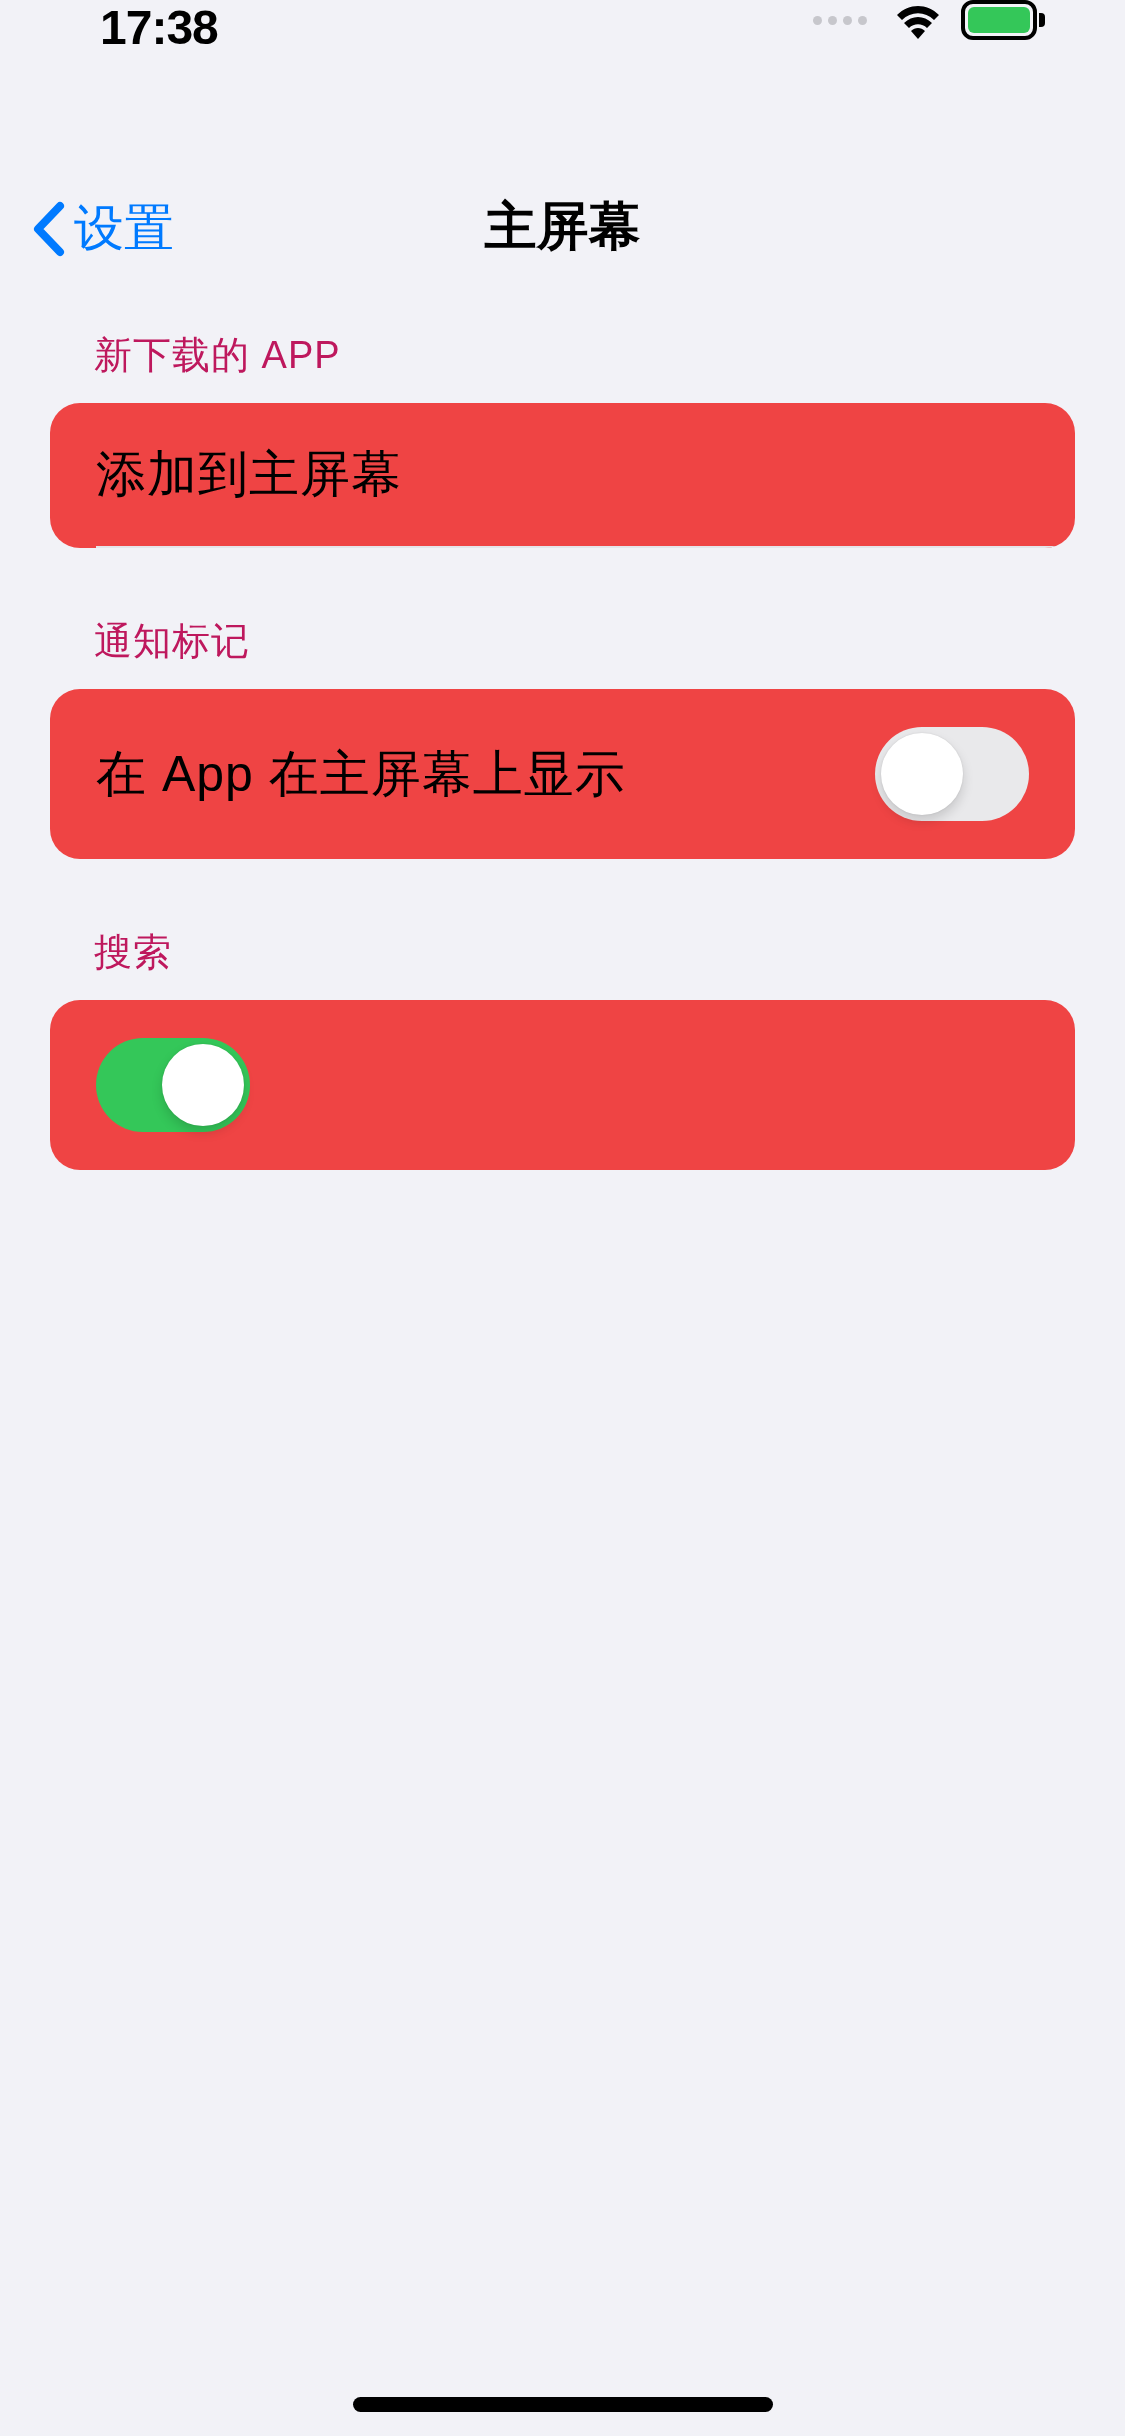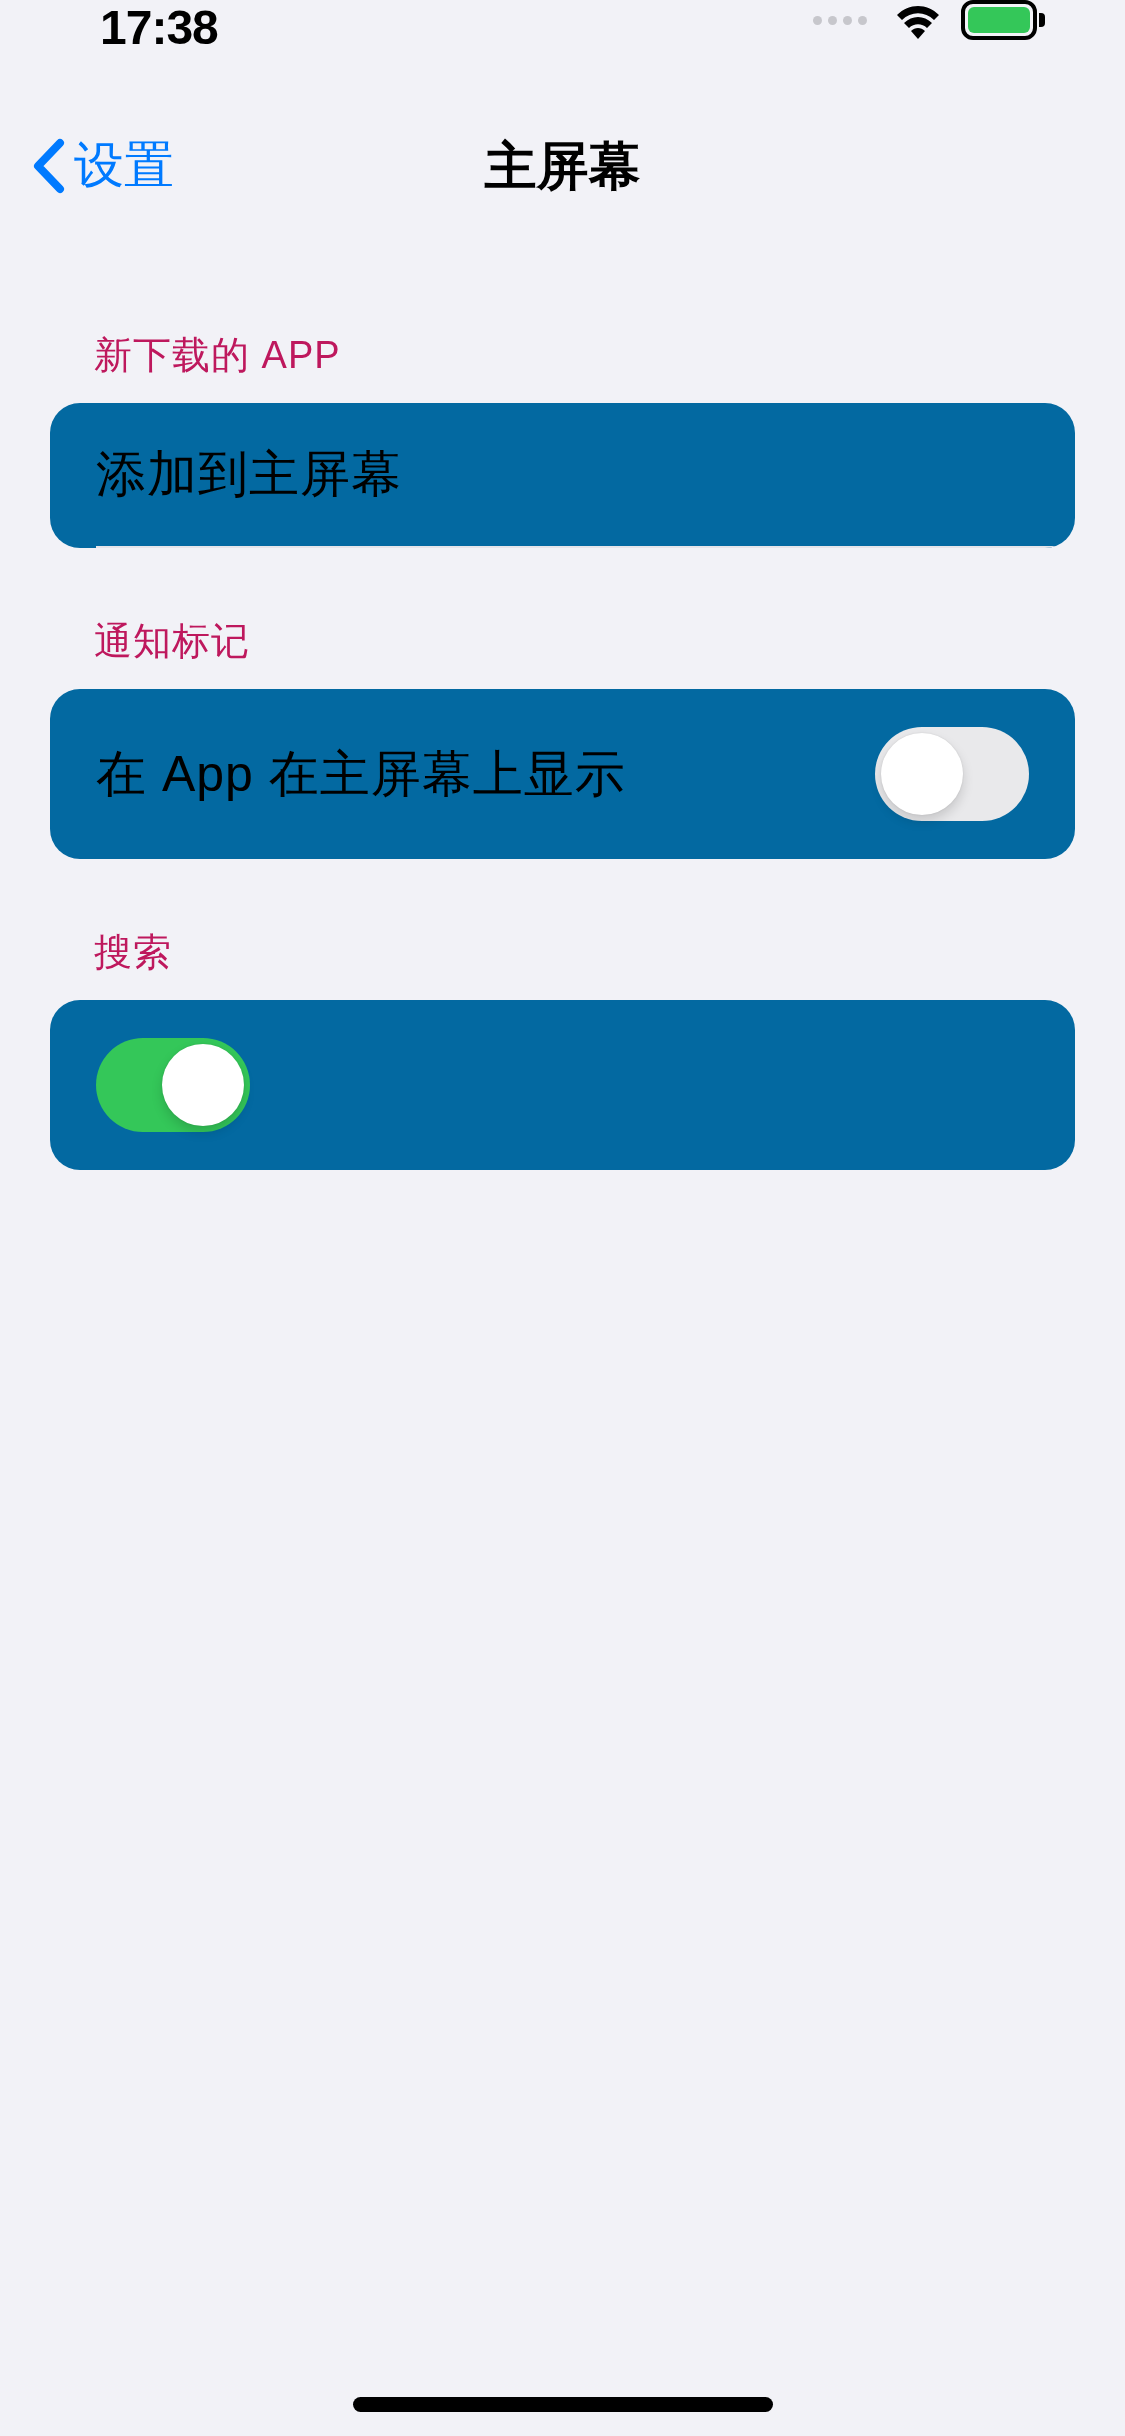--- a/index.html
+++ b/index.html
@@ -65,21 +65,21 @@
       top: 50%;
       transform: translateY(-50%);
       width: 6px;
       height: 14px;
       background: #000;
       border-radius: 0 4px 4px 0;
     }
     .nav-bar {
       height: 130px;
       display: flex;
-      align-items: flex-start;
+      align-items: flex-end;
       padding: 0 30px;
       position: relative;
     }
     .back-btn {
       display: flex;
       align-items: center;
       gap: 8px;
       color: #007AFF;
       font-size: 50px;
     }
@@ -93,21 +93,21 @@
       color: #000;
     }
     .section-header {
       padding: 68px 50px 22px 94px;
       color: #be185d;
       font-size: 38px;
       letter-spacing: 1px;
     }
     .group {
       margin: 0 50px;
-      background: #0369a1;
+      background: #ef4444;
       border-radius: 30px;
       overflow: hidden;
     }
     .row {
       display: flex;
       align-items: center;
       justify-content: space-between;
       padding: 38px 46px;
       min-height: 132px;
     }

